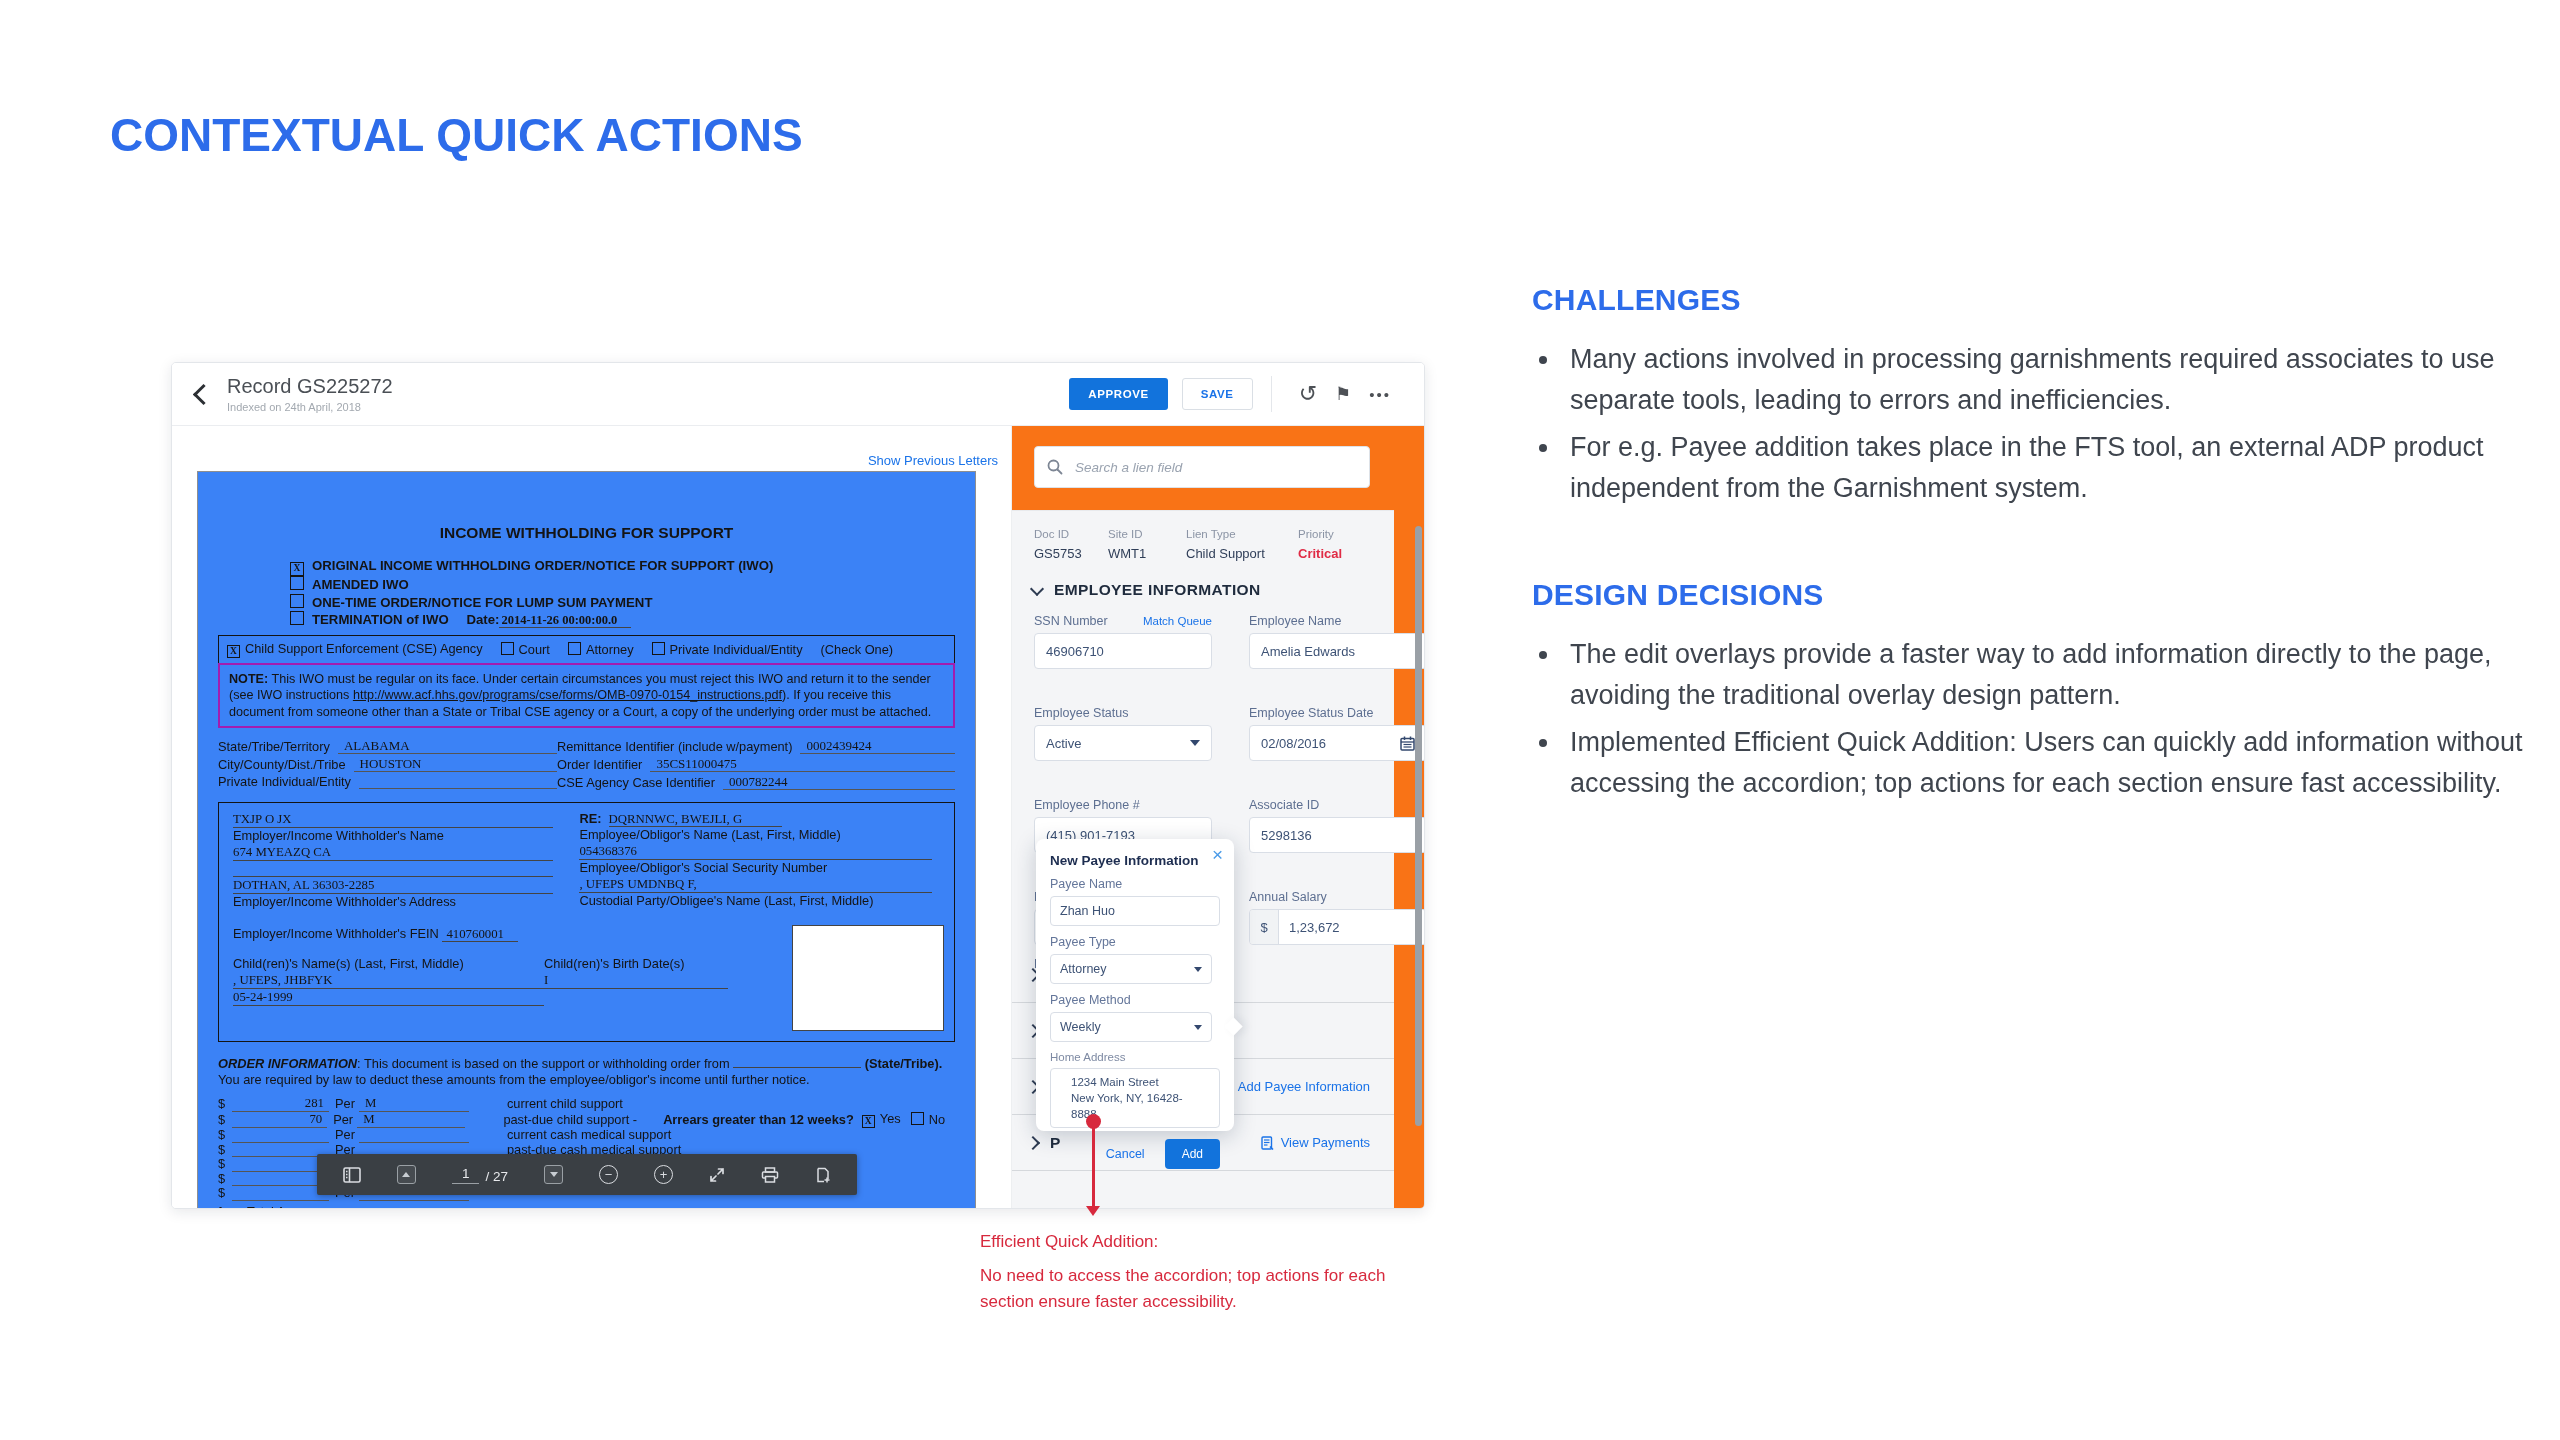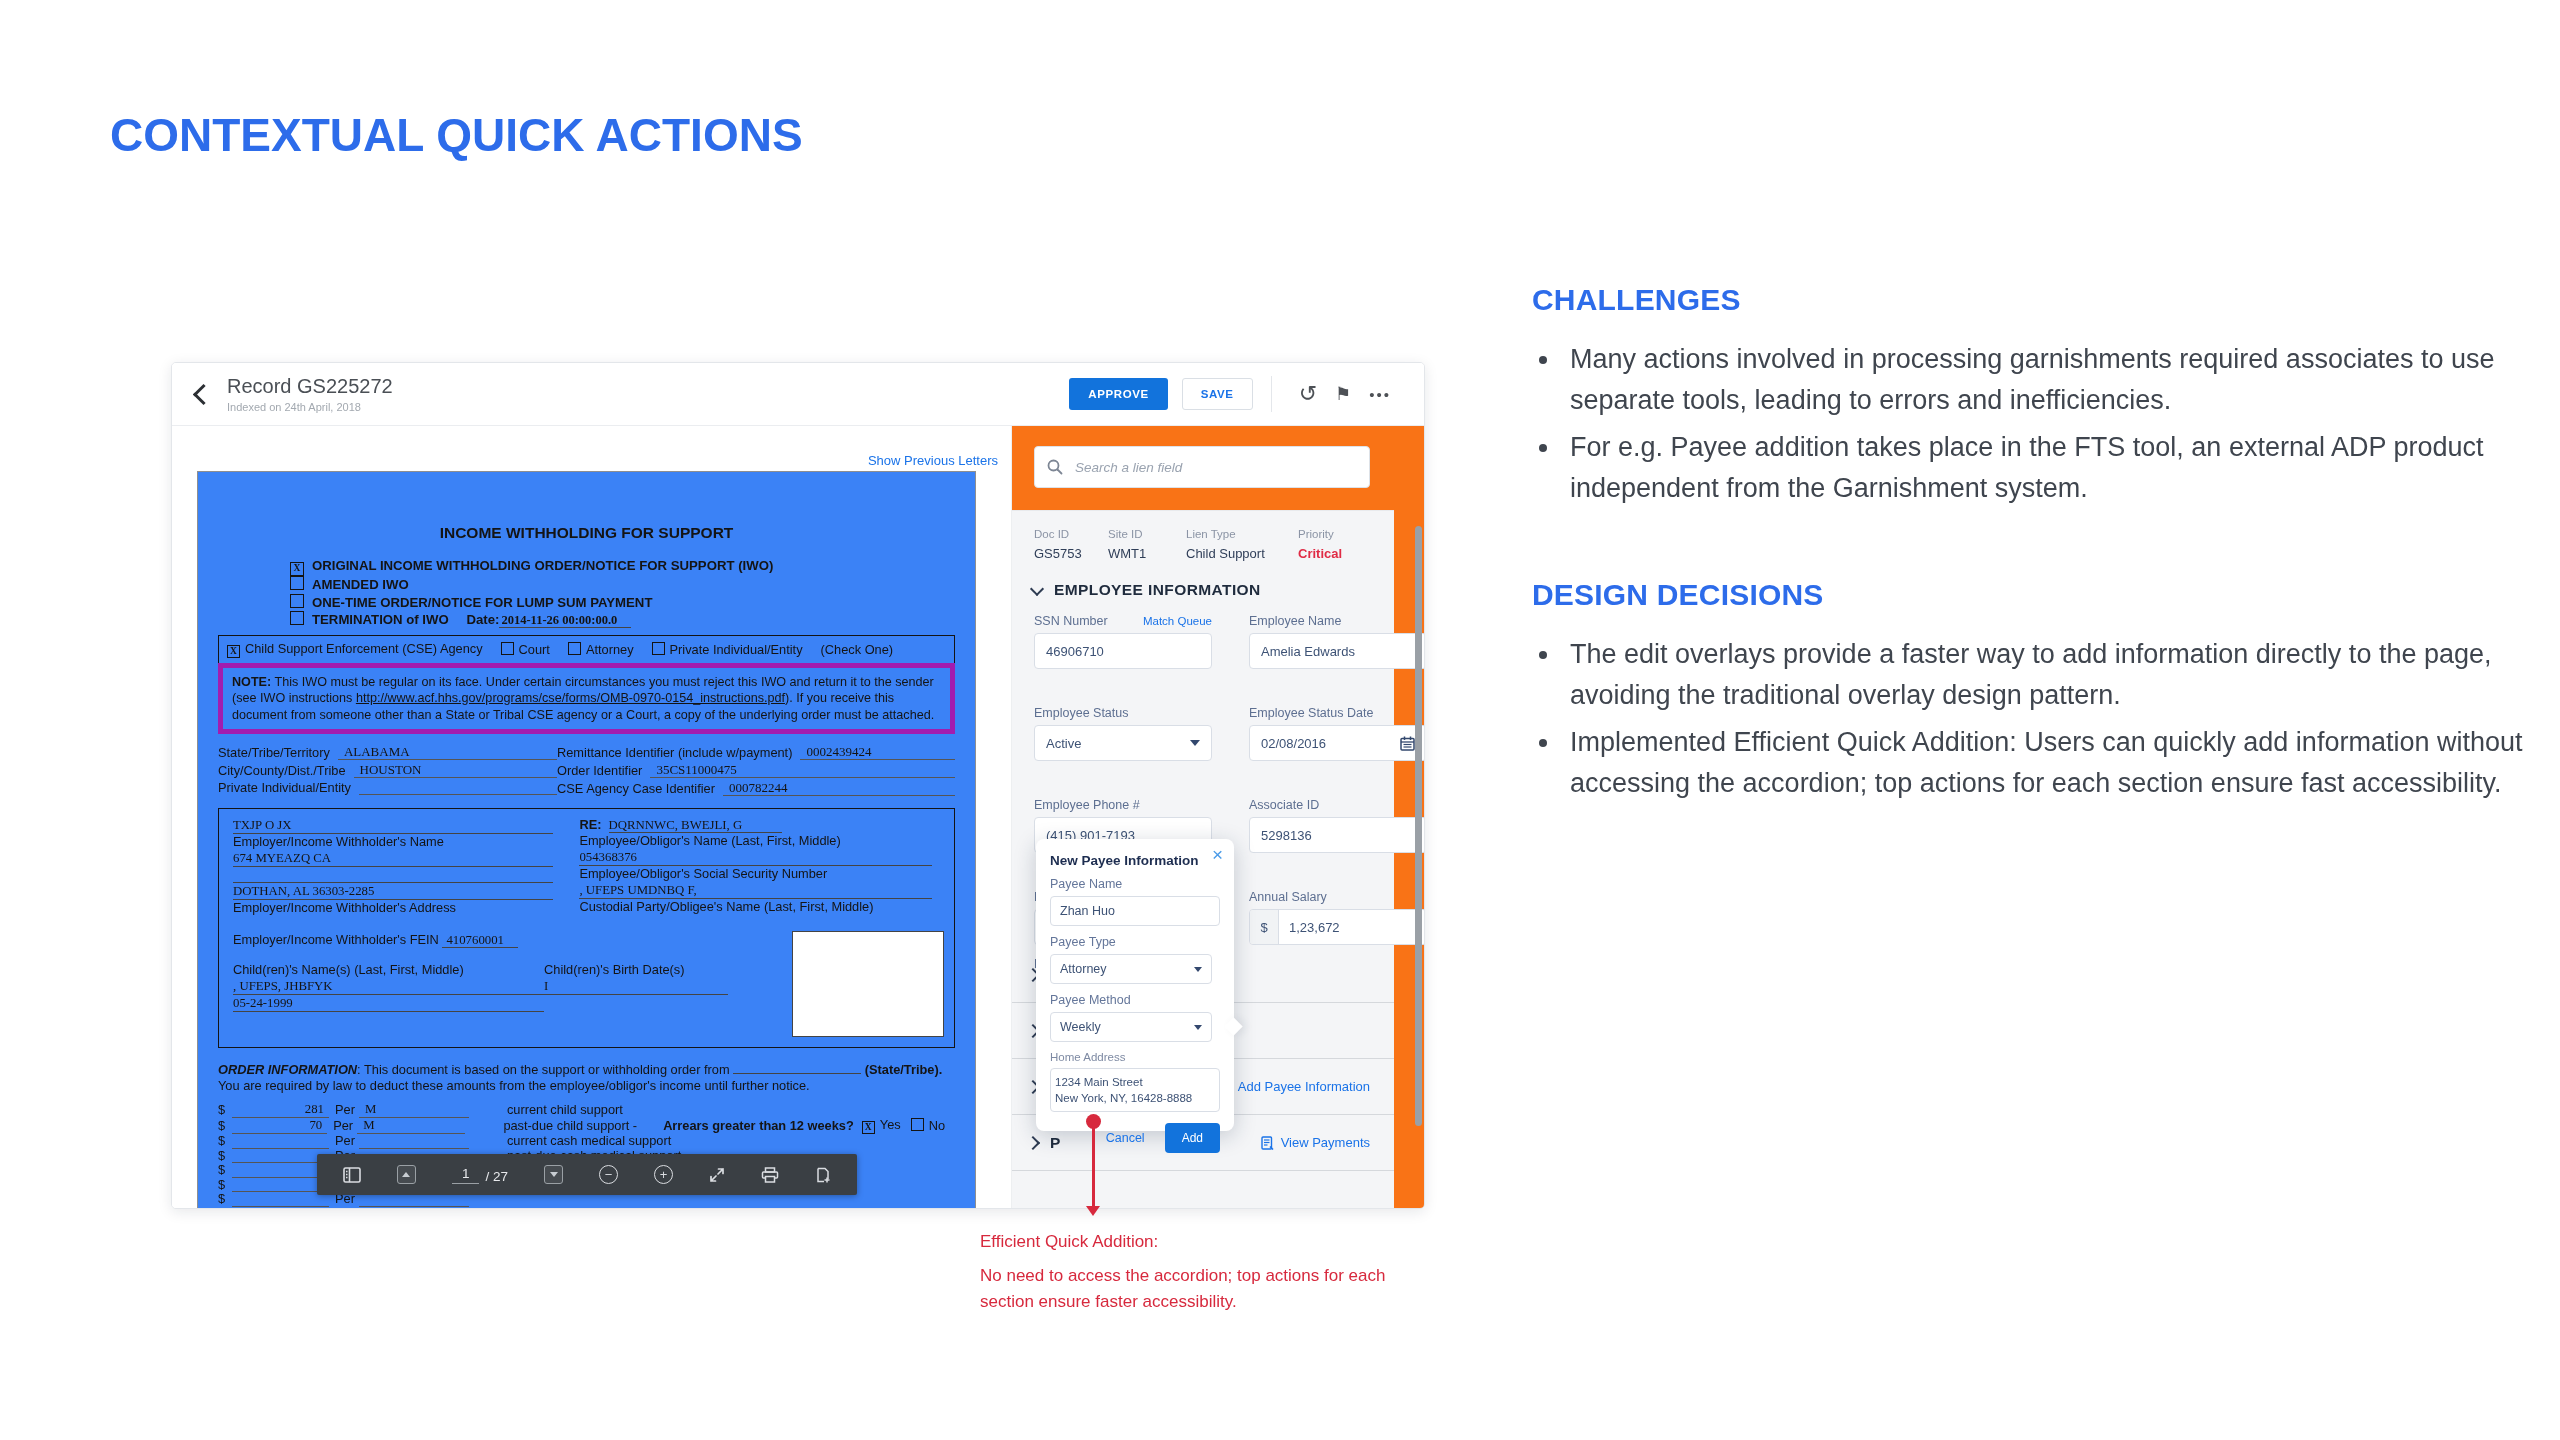--- a/index.html
+++ b/index.html
@@ -42,21 +42,21 @@
     line-height:11px;font-size:9.5px;font-weight:bold;vertical-align:-1px;margin-right:8px;
     font-family:"Liberation Serif",serif;}
   .cb.small{width:11px;height:11px;line-height:10px;margin-right:5px;}
   .type-list{margin-left:72px;}
   .type-row{font-weight:bold;font-size:13.2px;line-height:16.5px;white-space:nowrap;}
   .sv{font-family:"Liberation Serif",serif;}
   .underl{border-bottom:1px solid #444;}
   .date-val{font-size:12.5px;padding:0 14px 0 2px;}
   .check-one{border:1px solid #141414;margin-top:6px;padding:5px 8px;font-size:12.8px;display:flex;
     gap:18px;align-items:center;white-space:nowrap;}
-  .note-box{border:5px solid #a21caf;margin-top:-1px;padding:6px 9px;font-size:12.6px;line-height:1.32;}
+  .note-box{border:2px solid #a21caf;margin-top:-1px;padding:6px 9px;font-size:12.6px;line-height:1.32;}
   .note-box a{color:#141414;}
   .fields{display:flex;margin-top:10px;font-size:12.8px;}
   .fields .fcol{display:flex;flex-direction:column;gap:2px;}
   .fields .fcol.left{width:46%;}
   .fields .fcol.right{width:54%;}
   .frow{display:flex;align-items:flex-end;line-height:15px;}
   .frow .flabel{white-space:nowrap;margin-right:8px;}
   .frow .fval{flex:1;border-bottom:1px solid #555;font-size:13px;padding-left:6px;white-space:nowrap;}
   .emp-box{border:1px solid #141414;margin-top:12px;padding:8px 14px 6px 14px;position:relative;height:240px;box-sizing:border-box;}
   .emp-grid{display:flex;font-size:12.8px;}
@@ -146,21 +146,21 @@
   .pop-pointer{position:absolute;right:-6px;top:181px;width:13px;height:13px;background:#fff;
     transform:rotate(45deg);box-shadow:3px -3px 8px rgba(25,40,70,.08);}
   .pop-title{font-size:13.5px;font-weight:bold;color:#1d2d50;margin-top:2px;}
   .pop-close{position:absolute;right:11px;top:6px;color:#4a9be8;font-size:19px;cursor:pointer;line-height:1;}
   .pop-lbl{font-size:12.5px;color:#64769a;margin:9px 0 5px 0;}
   .pop-lbl.sm{font-size:11.5px;color:#7e8aa3;}
   .pop-input{height:30px;border:1px solid #d9dee6;border-radius:4px;background:#fff;display:flex;
     align-items:center;padding:0 9px;font-size:12.5px;color:#3d5275;box-sizing:border-box;}
   .pop-input.sel{justify-content:space-between;cursor:pointer;width:162px;}
   .pop-input.sel .caret{border-left-width:4.5px;border-right-width:4.5px;border-top-width:5.5px;}
-  .pop-ta{border:1px solid #d9dee6;border-radius:4px;background:#fff;padding:5px 4px;font-size:11.5px;
+  .pop-ta{border:1px solid #d9dee6;border-radius:4px;background:#fff;padding:5px 20px;font-size:11.5px;
     color:#3d5275;line-height:1.4;}
   .pop-actions{display:flex;justify-content:flex-end;align-items:center;gap:20px;margin-top:11px;}
   .pop-cancel{color:#1a73e8;font-size:12.5px;cursor:pointer;}
   .pop-add{background:#1273dc;color:#fff;font-size:12px;border:none;border-radius:4px;padding:8px 17px;cursor:pointer;}
 
   
   .red-dot{position:absolute;left:1086px;top:1114px;width:15px;height:15px;border-radius:50%;background:#d7293d;z-index:9;}
   .red-line{position:absolute;left:1092px;top:1127px;width:3px;height:80px;background:#d7293d;z-index:9;}
   .red-arrow{position:absolute;left:1086px;top:1206px;width:0;height:0;border-left:7px solid transparent;
     border-right:7px solid transparent;border-top:10px solid #d7293d;z-index:9;}

